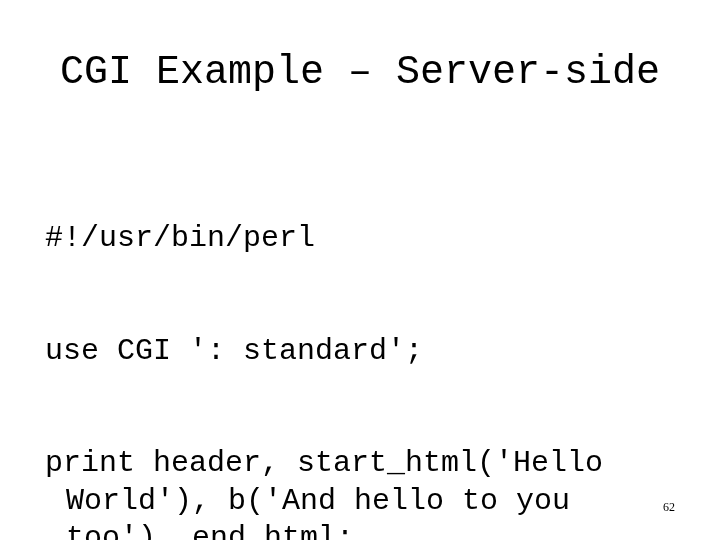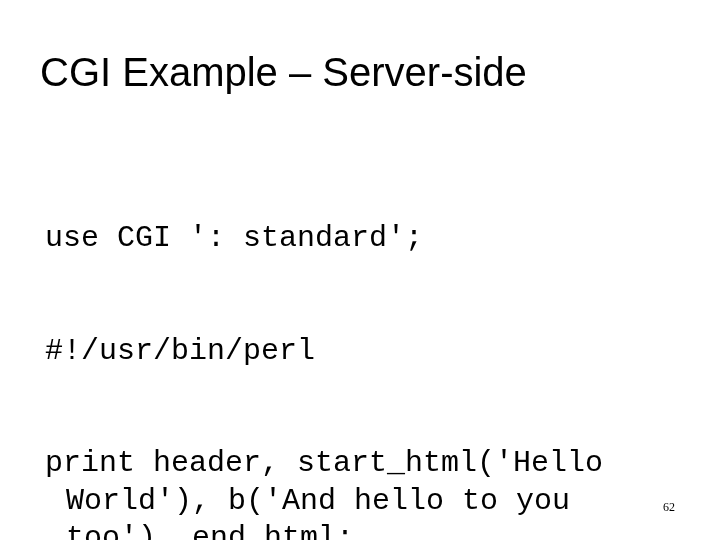--- a/index.html
+++ b/index.html
@@ -18,22 +18,23 @@
     }
     .slide {
       width: 100%;
       height: 100%;
       padding: 50px 40px 40px 40px;
       position: relative;
     }
     .title {
       font-size: 40px;
       font-weight: normal;
+      text-align: center;
       margin-bottom: 50px;
-      font-family: Liberation Sans, sans-serif;
+      font-family: Liberation Mono, monospace;
     }
     .code-block {
       font-family: "Courier New", Courier, monospace;
       font-size: 30px;
       line-height: 1.25;
       white-space: pre-wrap;
       word-wrap: break-word;
       padding-left: 5px;
     }
     .code-line {
@@ -51,18 +52,18 @@
       font-size: 12px;
       font-family: "Times New Roman", Times, serif;
     }
   </style>
 </head>
 <body>
 
 <div class="slide">
   <h1 class="title">CGI Example – Server-side</h1>
   <div class="code-block">
+    <span class="code-line">#!/usr/bin/perl</span>
     <span class="code-line">use CGI ': standard';</span>
-    <span class="code-line">#!/usr/bin/perl</span>
     <span class="code-wrap">print header, start_html('Hello World'), b('And hello to you too'), end_html;</span>
   </div>
   <div class="page-number">62</div>
 </div>
 
 </body></html>

